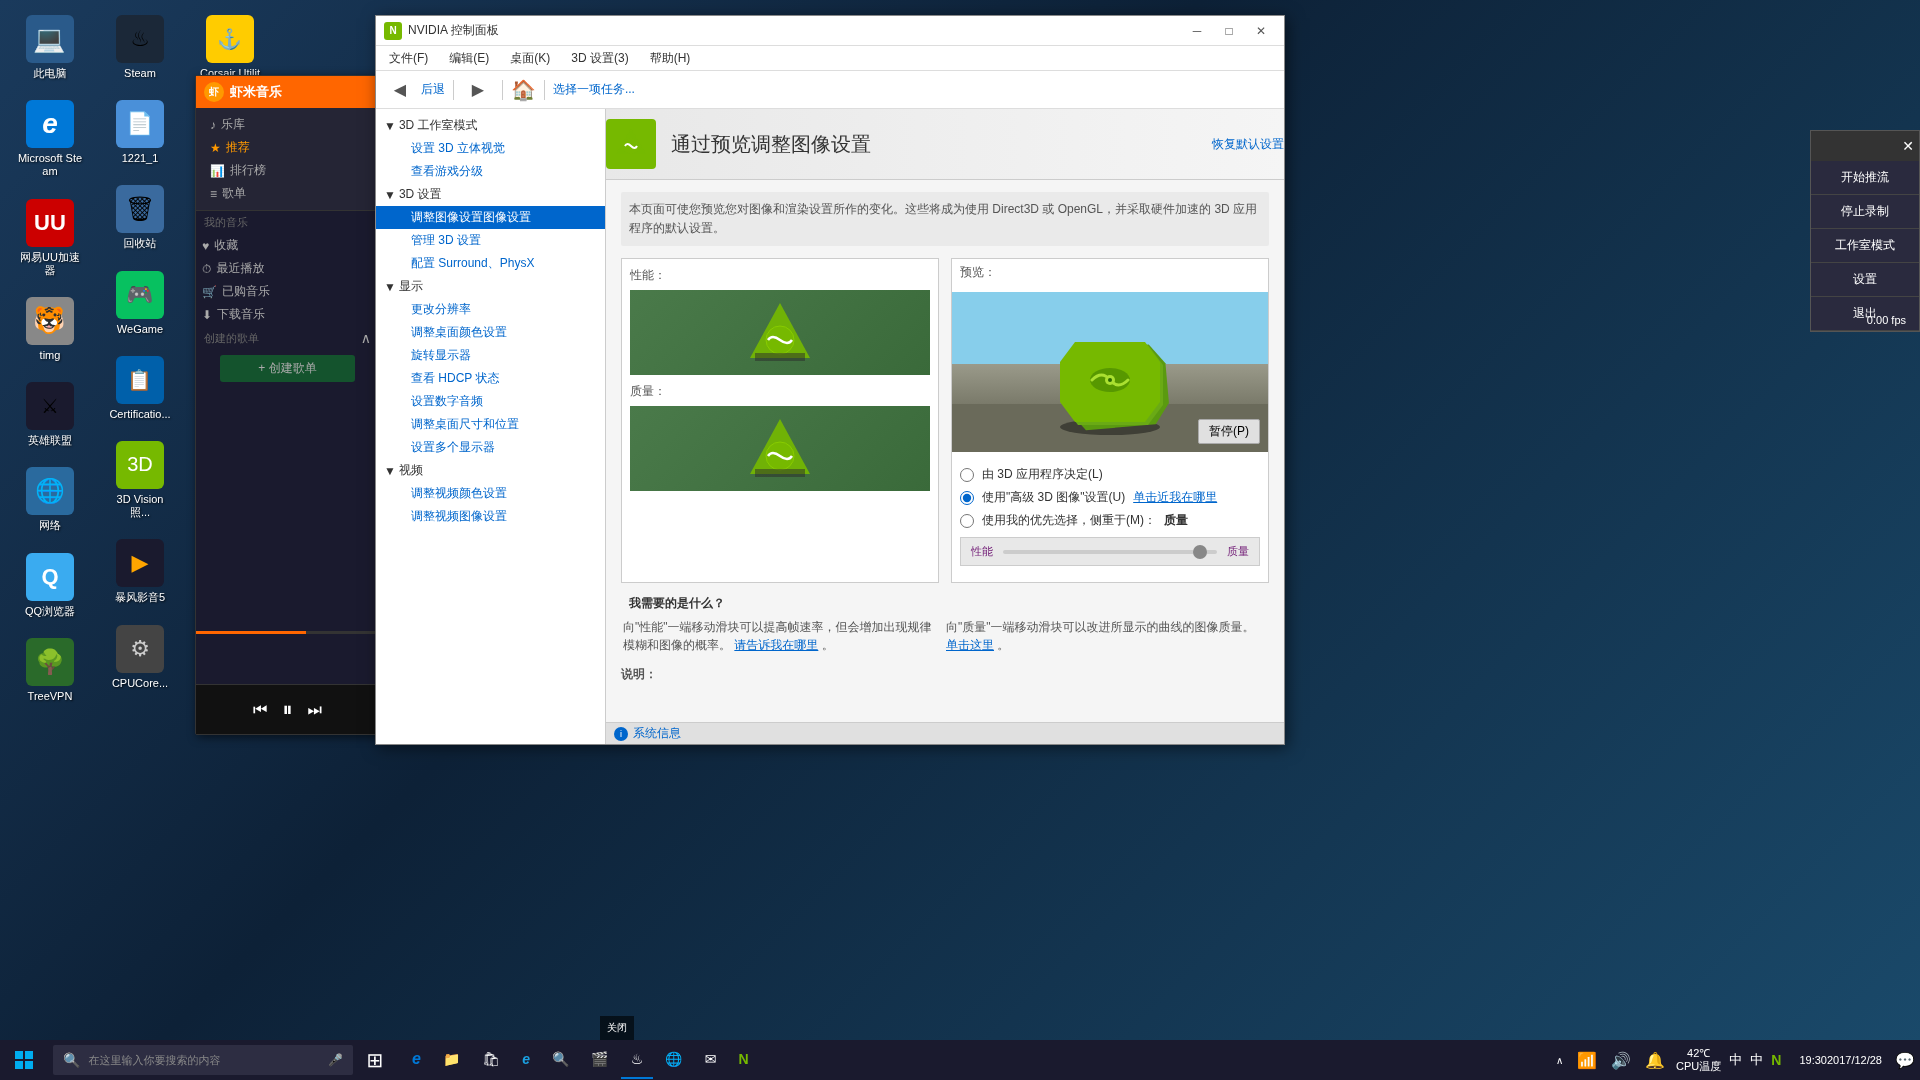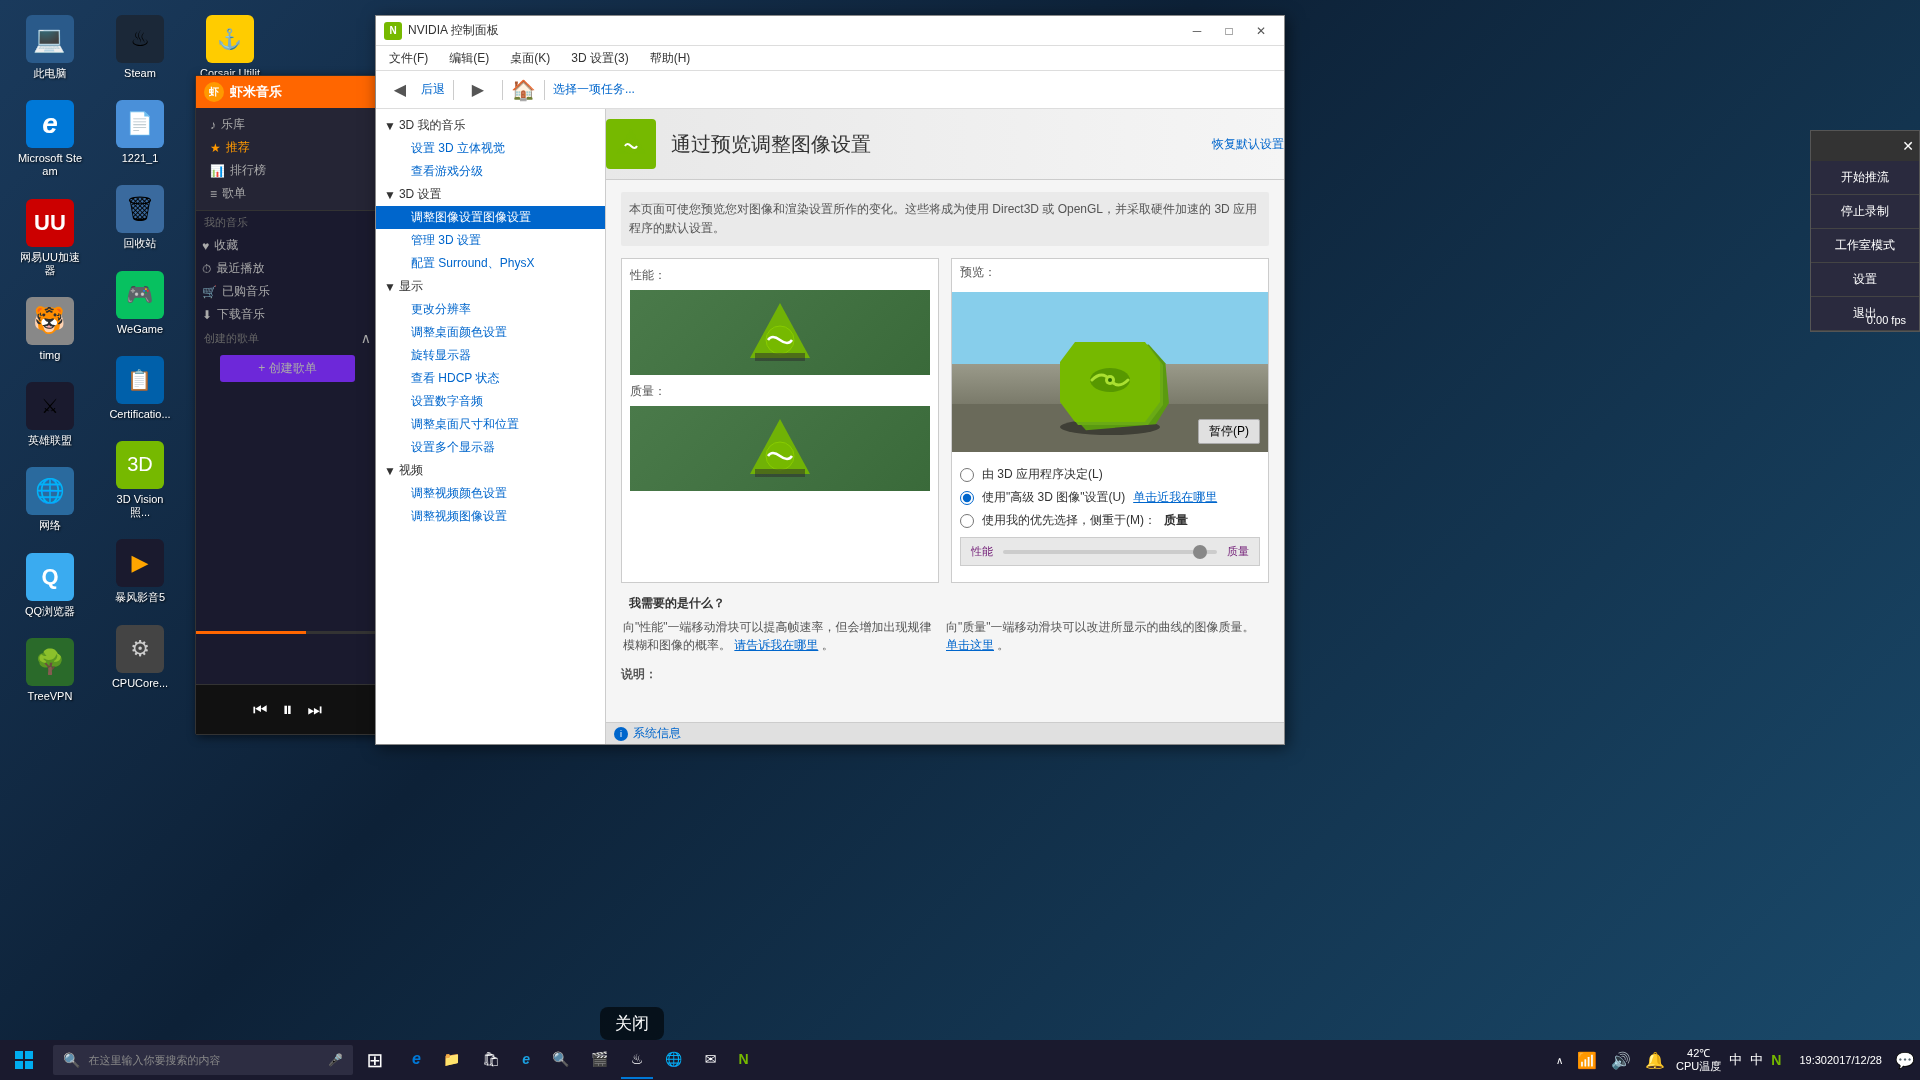--- a/index.html
+++ b/index.html
@@ -486,21 +486,21 @@
       font-size: 11px;
       color: #666;
     }
     .music-list {
       flex: 1;
       overflow-y: auto;
     }
     .music-create-btn {
       margin: 5px 24px;
       padding: 5px;
-      background: #6d28d9;
+      background: #14532d;
       color: #aaa;
       font-size: 12px;
       cursor: pointer;
       border-radius: 3px;
       display: flex;
       align-items: center;
       gap: 4px;
       justify-content: center;
     }
     .music-player {
@@ -815,21 +815,21 @@
       <div style="width:1px;height:20px;background:#ccc;margin:0 3px;"></div>
       <span class="toolbar-text">选择一项任务...</span>
     </div>
 
     <div class="main-area">
 
       <div class="left-panel">
 
         <div class="tree-group">
           <span>▼</span>
-            <span>3D 我的音乐</span>
+            <span>3D 工作室模式</span>
         </div>
         <div class="tree-item tree-indent2">设置 3D 立体视觉</div>
         <div class="tree-item tree-indent2">查看游戏分级</div>
 
         <div class="tree-group">
           <span>▼</span>
             <span>3D 设置</span>
         </div>
         <div class="tree-item tree-indent2 selected">调整图像设置图像设置</div>
         <div class="tree-item tree-indent2">管理 3D 设置</div>
@@ -1080,17 +1080,17 @@
     <div class="taskbar-clock">
       <span>19:30</span>
       <span>2017/12/28</span>
     </div>
 
     <div style="width:30px; height:40px; display:flex; align-items:center; justify-content:center; cursor:pointer;">
       <span style="color:white; font-size:16px;">💬</span>
     </div>
   </div>
 
-  <div style="position:absolute; bottom:40px; left:600px; background:rgba(0,0,0,0.6); padding:5px 15px; color:white; font-size:17px;border-radius:8px;">
+  <div style="position:absolute; bottom:40px; left:600px; background:rgba(0,0,0,0.6); padding:5px 7px; color:white; font-size:10px;">
     <span>关闭</span>
   </div>
 
 </div>
 
 </body></html>

